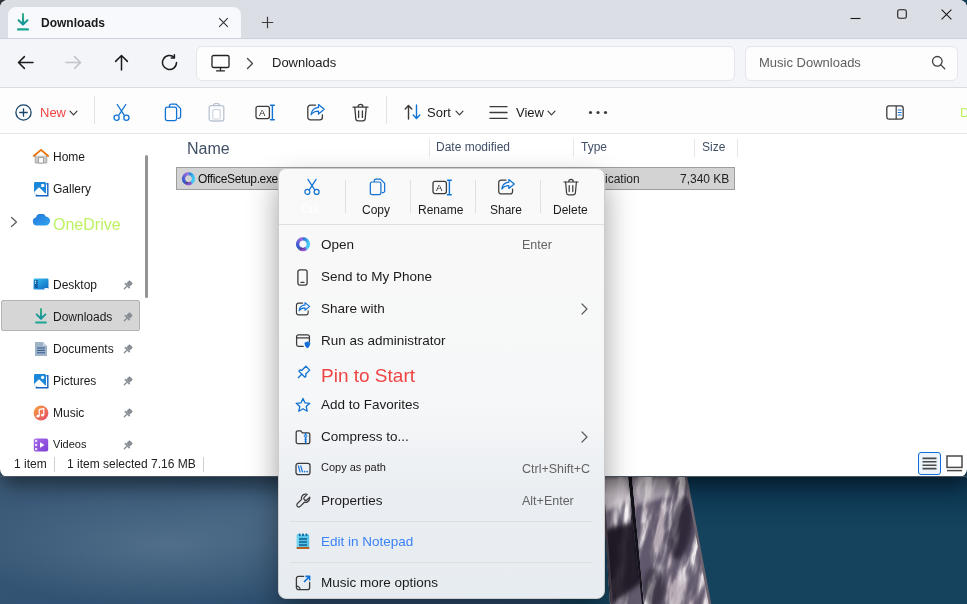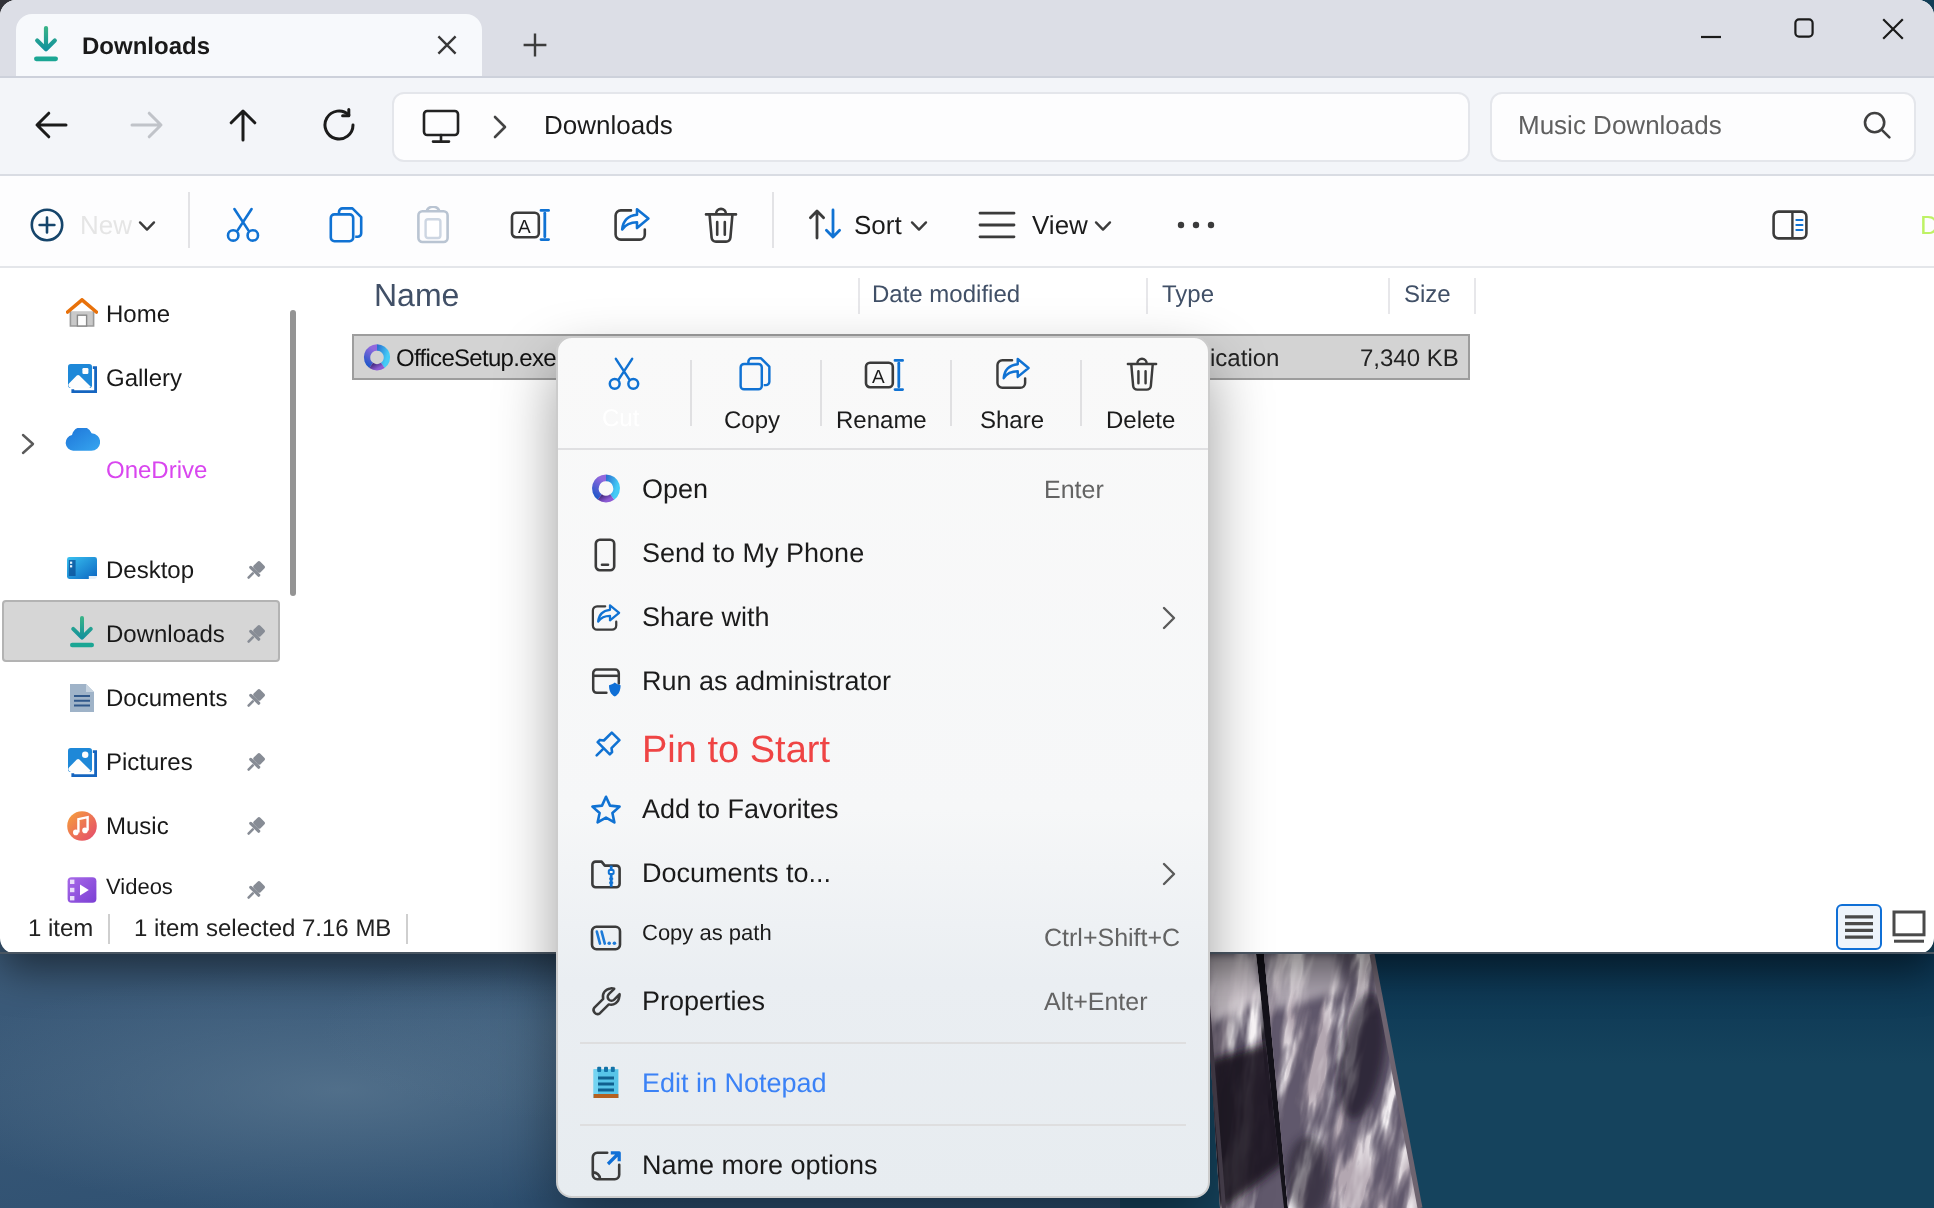--- a/index.html
+++ b/index.html
@@ -162,21 +162,21 @@
 <div class="txt" style="left:759px;top:55px;font-size:13px;color:#606060">Music Downloads</div>
 <svg class="abs" style="left:931px;top:55px" width="15" height="15" viewBox="0 0 15 15">
     <circle cx="6.3" cy="6.3" r="4.8" stroke="#404040" stroke-width="1.3" fill="none"></circle>
     <path d="M9.9 9.9 L13.7 13.7" stroke="#404040" stroke-width="1.3" stroke-linecap="round"></path>
   </svg>
 
 <svg class="abs" style="left:15px;top:104px" width="17" height="17" viewBox="0 0 17 17">
     <circle cx="8.5" cy="8.5" r="7.6" stroke="#16456b" stroke-width="1.3" fill="none"></circle>
     <path d="M8.5 4.8 v7.4 M4.8 8.5 h7.4" stroke="#16456b" stroke-width="1.3" stroke-linecap="round"></path>
   </svg>
-<div class="txt" style="left:40px;top:105px;font-size:13px;color:#e5e5e5">New</div>
+<div class="txt" style="left:40px;top:105px;font-size:13px;color:#ef4444">New</div>
 <svg class="abs" style="left:69px;top:110px" width="9" height="6" viewBox="0 0 9 6">
     <path d="M1 1.2 L4.5 4.8 L8 1.2" stroke="#3c3c3c" stroke-width="1.2" fill="none" stroke-linecap="round" stroke-linejoin="round"></path>
   </svg>
 <div class="abs" style="left:94px;top:96px;width:1px;height:28px;background:#e3e3e6"></div>
 
 <svg class="abs" style="left:112px;top:103px" width="19" height="19" viewBox="0 0 19 19">
   <g stroke="#1072d3" stroke-width="1.3" fill="none" stroke-linecap="round">
     <path d="M13.8 1.5 L6.8 12.2 M5.2 1.5 L12.2 12.2"></path>
     <circle cx="4.6" cy="14.7" r="2.6"></circle>
       <circle cx="14.4" cy="14.7" r="2.6"></circle>
@@ -278,21 +278,21 @@
   </svg>
 <svg class="abs" style="left:32px;top:214px" width="18" height="12" viewBox="0 0 18 12">
   <defs>
       <linearGradient id="odg" x1="0" y1="0" x2="1" y2="1">
     <stop offset="0" stop-color="#1e74d8"></stop>
         <stop offset="1" stop-color="#36a6f0"></stop>
   </linearGradient>
     </defs>
   <path d="M4.6 11.4 a4 4 0 0 1 -0.6 -7.9 a5.2 5.2 0 0 1 9.8 -0.9 a3.7 3.7 0 0 1 -0.3 8.8 Z" fill="url(#odg)"></path>
 </svg>
-<div class="txt" style="left:53px;top:228px;font-size:12px;color:#d946ef">OneDrive</div>
+<div class="txt" style="left:53px;top:216px;font-size:16px;color:#bef264">OneDrive</div>
 
 <svg class="abs" style="left:33px;top:278px" width="16" height="14" viewBox="0 0 16 14">
   <defs>
       <linearGradient id="dtg" x1="0" y1="0" x2="1" y2="1">
     <stop offset="0" stop-color="#39c1f0"></stop>
         <stop offset="1" stop-color="#0c66c2"></stop>
   </linearGradient>
     </defs>
   <rect x="0.5" y="0.5" width="15" height="11" rx="1.2" fill="url(#dtg)"></rect>
   <rect x="1.4" y="2" width="3.4" height="8" fill="#0a4d96" opacity="0.75"></rect>
@@ -536,21 +536,21 @@
 <svg class="abs" style="left:295px;top:429px" width="16" height="16" viewBox="0 0 16 16">
   <path d="M1.2 13 V3.4 a1.6 1.6 0 0 1 1.6 -1.6 h3 l1.6 2 h5.8 a1.6 1.6 0 0 1 1.6 1.6 V13 a1.6 1.6 0 0 1 -1.6 1.6 H2.8 A1.6 1.6 0 0 1 1.2 13 Z" stroke="#3b3b3b" stroke-width="1.3" fill="none" stroke-linejoin="round"></path>
   <g stroke="#1072d3" stroke-width="1.4">
       <path d="M10.6 3.8 v10.6"></path>
     </g>
   <g fill="#f8f8f8">
       <rect x="9.4" y="6" width="2.4" height="2" rx="0.4" stroke="#1072d3" stroke-width="1"></rect>
       <path d="M9.6 10.4 h2 M9.6 12.4 h2" stroke="#1072d3" stroke-width="1"></path>
     </g>
 </svg>
-<div class="txt" style="left:321px;top:429px;font-size:13.5px;color:#1b1b1b">Documents to...</div>
+<div class="txt" style="left:321px;top:429px;font-size:13.5px;color:#1b1b1b">Compress to...</div>
 <svg class="abs" style="left:581px;top:431px" width="7" height="12" viewBox="0 0 7 12">
     <path d="M1 1 L6 6 L1 11" stroke="#5a5a5a" stroke-width="1.2" fill="none" stroke-linecap="round" stroke-linejoin="round"></path>
   </svg>
 
 <svg class="abs" style="left:295px;top:461px" width="16" height="16" viewBox="0 0 16 16">
   <path d="M1 4.6 a2.2 2.2 0 0 1 2.2 -2.2 h9.6 a2.2 2.2 0 0 1 2.2 2.2 v6.8 a2.2 2.2 0 0 1 -2.2 2.2 H3.2 A2.2 2.2 0 0 1 1 11.4 Z" stroke="#3b3b3b" stroke-width="1.3" fill="none"></path>
   <path d="M3.4 4.8 L5 10.8 M5.8 4.8 L7.4 10.8" stroke="#1c7ad8" stroke-width="1.3" stroke-linecap="round"></path>
   <circle cx="9.6" cy="10.6" r="0.9" fill="#1c7ad8"></circle>
     <circle cx="12.2" cy="10.6" r="0.9" fill="#1c7ad8"></circle>
 </svg>
@@ -580,13 +580,13 @@
 </svg>
 <div class="txt" style="left:321px;top:534px;font-size:13.5px;color:#3b82f6">Edit in Notepad</div>
 
 <div class="abs" style="left:290px;top:562px;width:303px;height:1px;background:#dededf"></div>
 
 <svg class="abs" style="left:295px;top:575px" width="16" height="16" viewBox="0 0 16 16">
   <path d="M8.6 1.4 H3.6 a2.2 2.2 0 0 0 -2.2 2.2 v8.8 a2.2 2.2 0 0 0 2.2 2.2 h8.8 a2.2 2.2 0 0 0 2.2 -2.2 V7.4" stroke="#3b3b3b" stroke-width="1.3" fill="none" stroke-linecap="round"></path>
   <path d="M1.6 11.2 c1.8 0 3.4 1.4 3.4 3.2" stroke="#3b3b3b" stroke-width="1.3" fill="none"></path>
   <path d="M9 7 L14 2 M14.6 5.6 V1.4 h-4.2" stroke="#0f6fd6" stroke-width="1.6" fill="none" stroke-linejoin="round"></path>
 </svg>
-<div class="txt" style="left:321px;top:575px;font-size:13.5px;color:#1b1b1b">Name more options</div>
+<div class="txt" style="left:321px;top:575px;font-size:13.5px;color:#1b1b1b">Music more options</div>
 
 </body></html>

